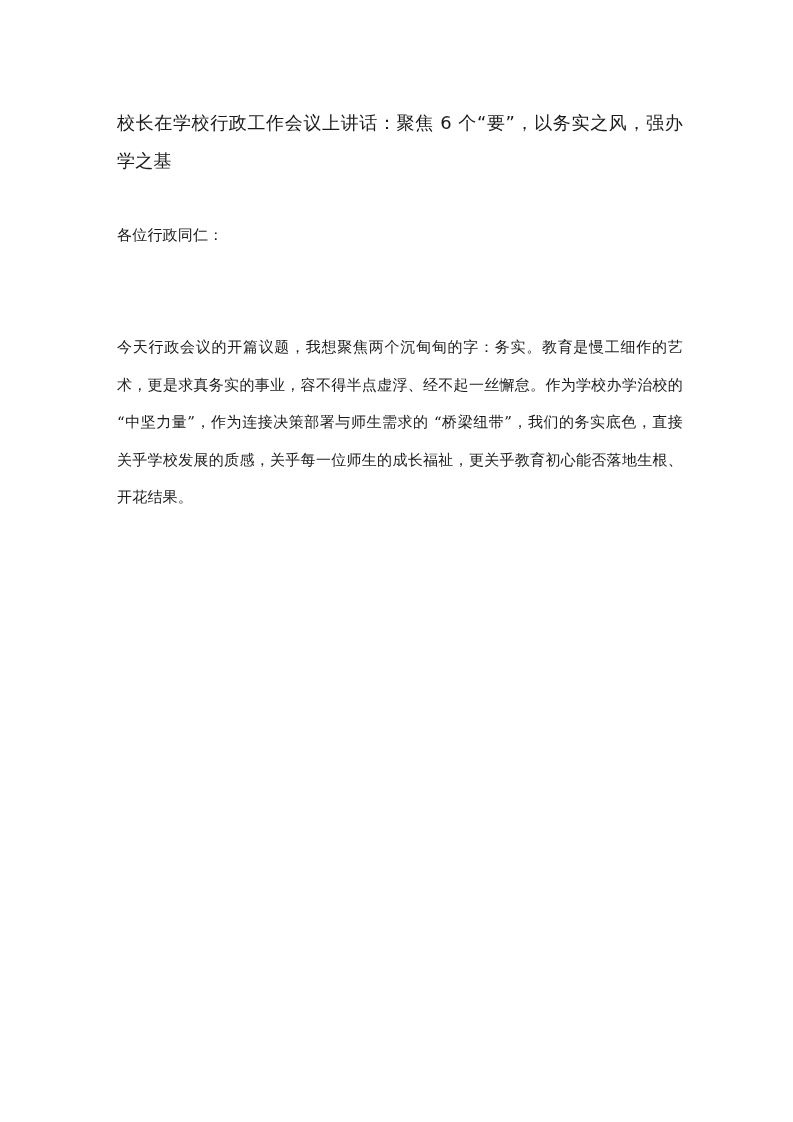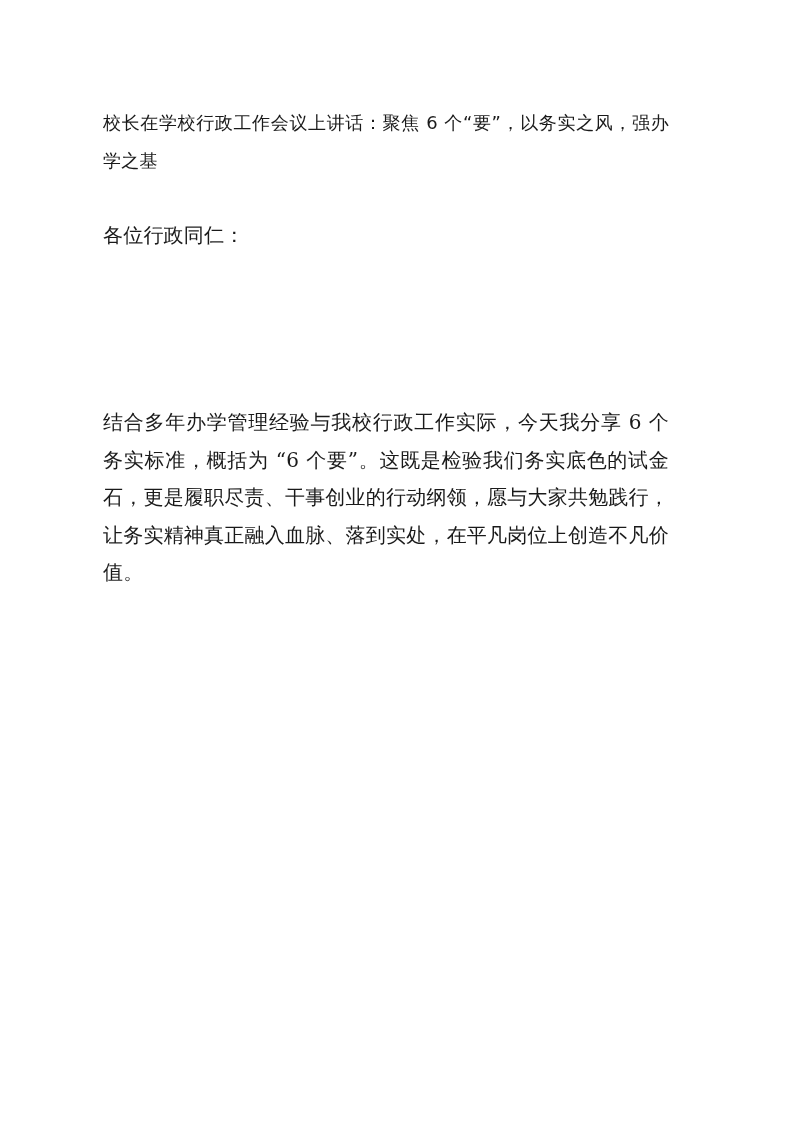--- a/index.html
+++ b/index.html
@@ -10,27 +10,27 @@
     body {
       width: 793px;
       height: 1122px;
       position: relative;
       overflow: hidden;
       font-family: "DejaVu Serif", "Liberation Serif", serif;
       color: #1a1a1a;
     }
     .page {
       position: absolute;
-      left: 103px;
+      left: 117px;
       top: 104px;
       width: 566px;
     }
     .para {
       margin: 0;
-      font-size: 20px;
+      font-size: 15px;
       line-height: 37.5px;
       letter-spacing: 0.2px;
       text-align: justify;
       text-justify: inter-ideograph;
       word-break: break-all;
     }
     .title {
       font-family: "DejaVu Sans", "Liberation Sans", sans-serif;
       font-size: 18px;
       letter-spacing: 0.3px;
@@ -39,16 +39,16 @@
   </style>
 </head>
 <body>
 
 <div class="page">
   <p class="para title">校长在学校行政工作会议上讲话：聚焦 6 个“要”，以务实之风，强办学之基</p>
   <div class="gap"></div>
   <p class="para">各位行政同仁：</p>
   <div class="gap"></div>
   <div class="gap"></div>
+  <p class="para">今天行政会议的开篇议题，我想聚焦两个沉甸甸的字：务实。教育是慢工细作的艺术，更是求真务实的事业，容不得半点虚浮、经不起一丝懈怠。作为学校办学治校的 “中坚力量”，作为连接决策部署与师生需求的 “桥梁纽带”，我们的务实底色，直接关乎学校发展的质感，关乎每一位师生的成长福祉，更关乎教育初心能否落地生根、开花结果。</p>
   <div class="gap"></div>
   <div class="gap"></div>
-  <p class="para">结合多年办学管理经验与我校行政工作实际，今天我分享 6 个务实标准，概括为 “6 个要”。这既是检验我们务实底色的试金石，更是履职尽责、干事创业的行动纲领，愿与大家共勉践行，让务实精神真正融入血脉、落到实处，在平凡岗位上创造不凡价值。</p>
 </div>
 
 </body></html>

